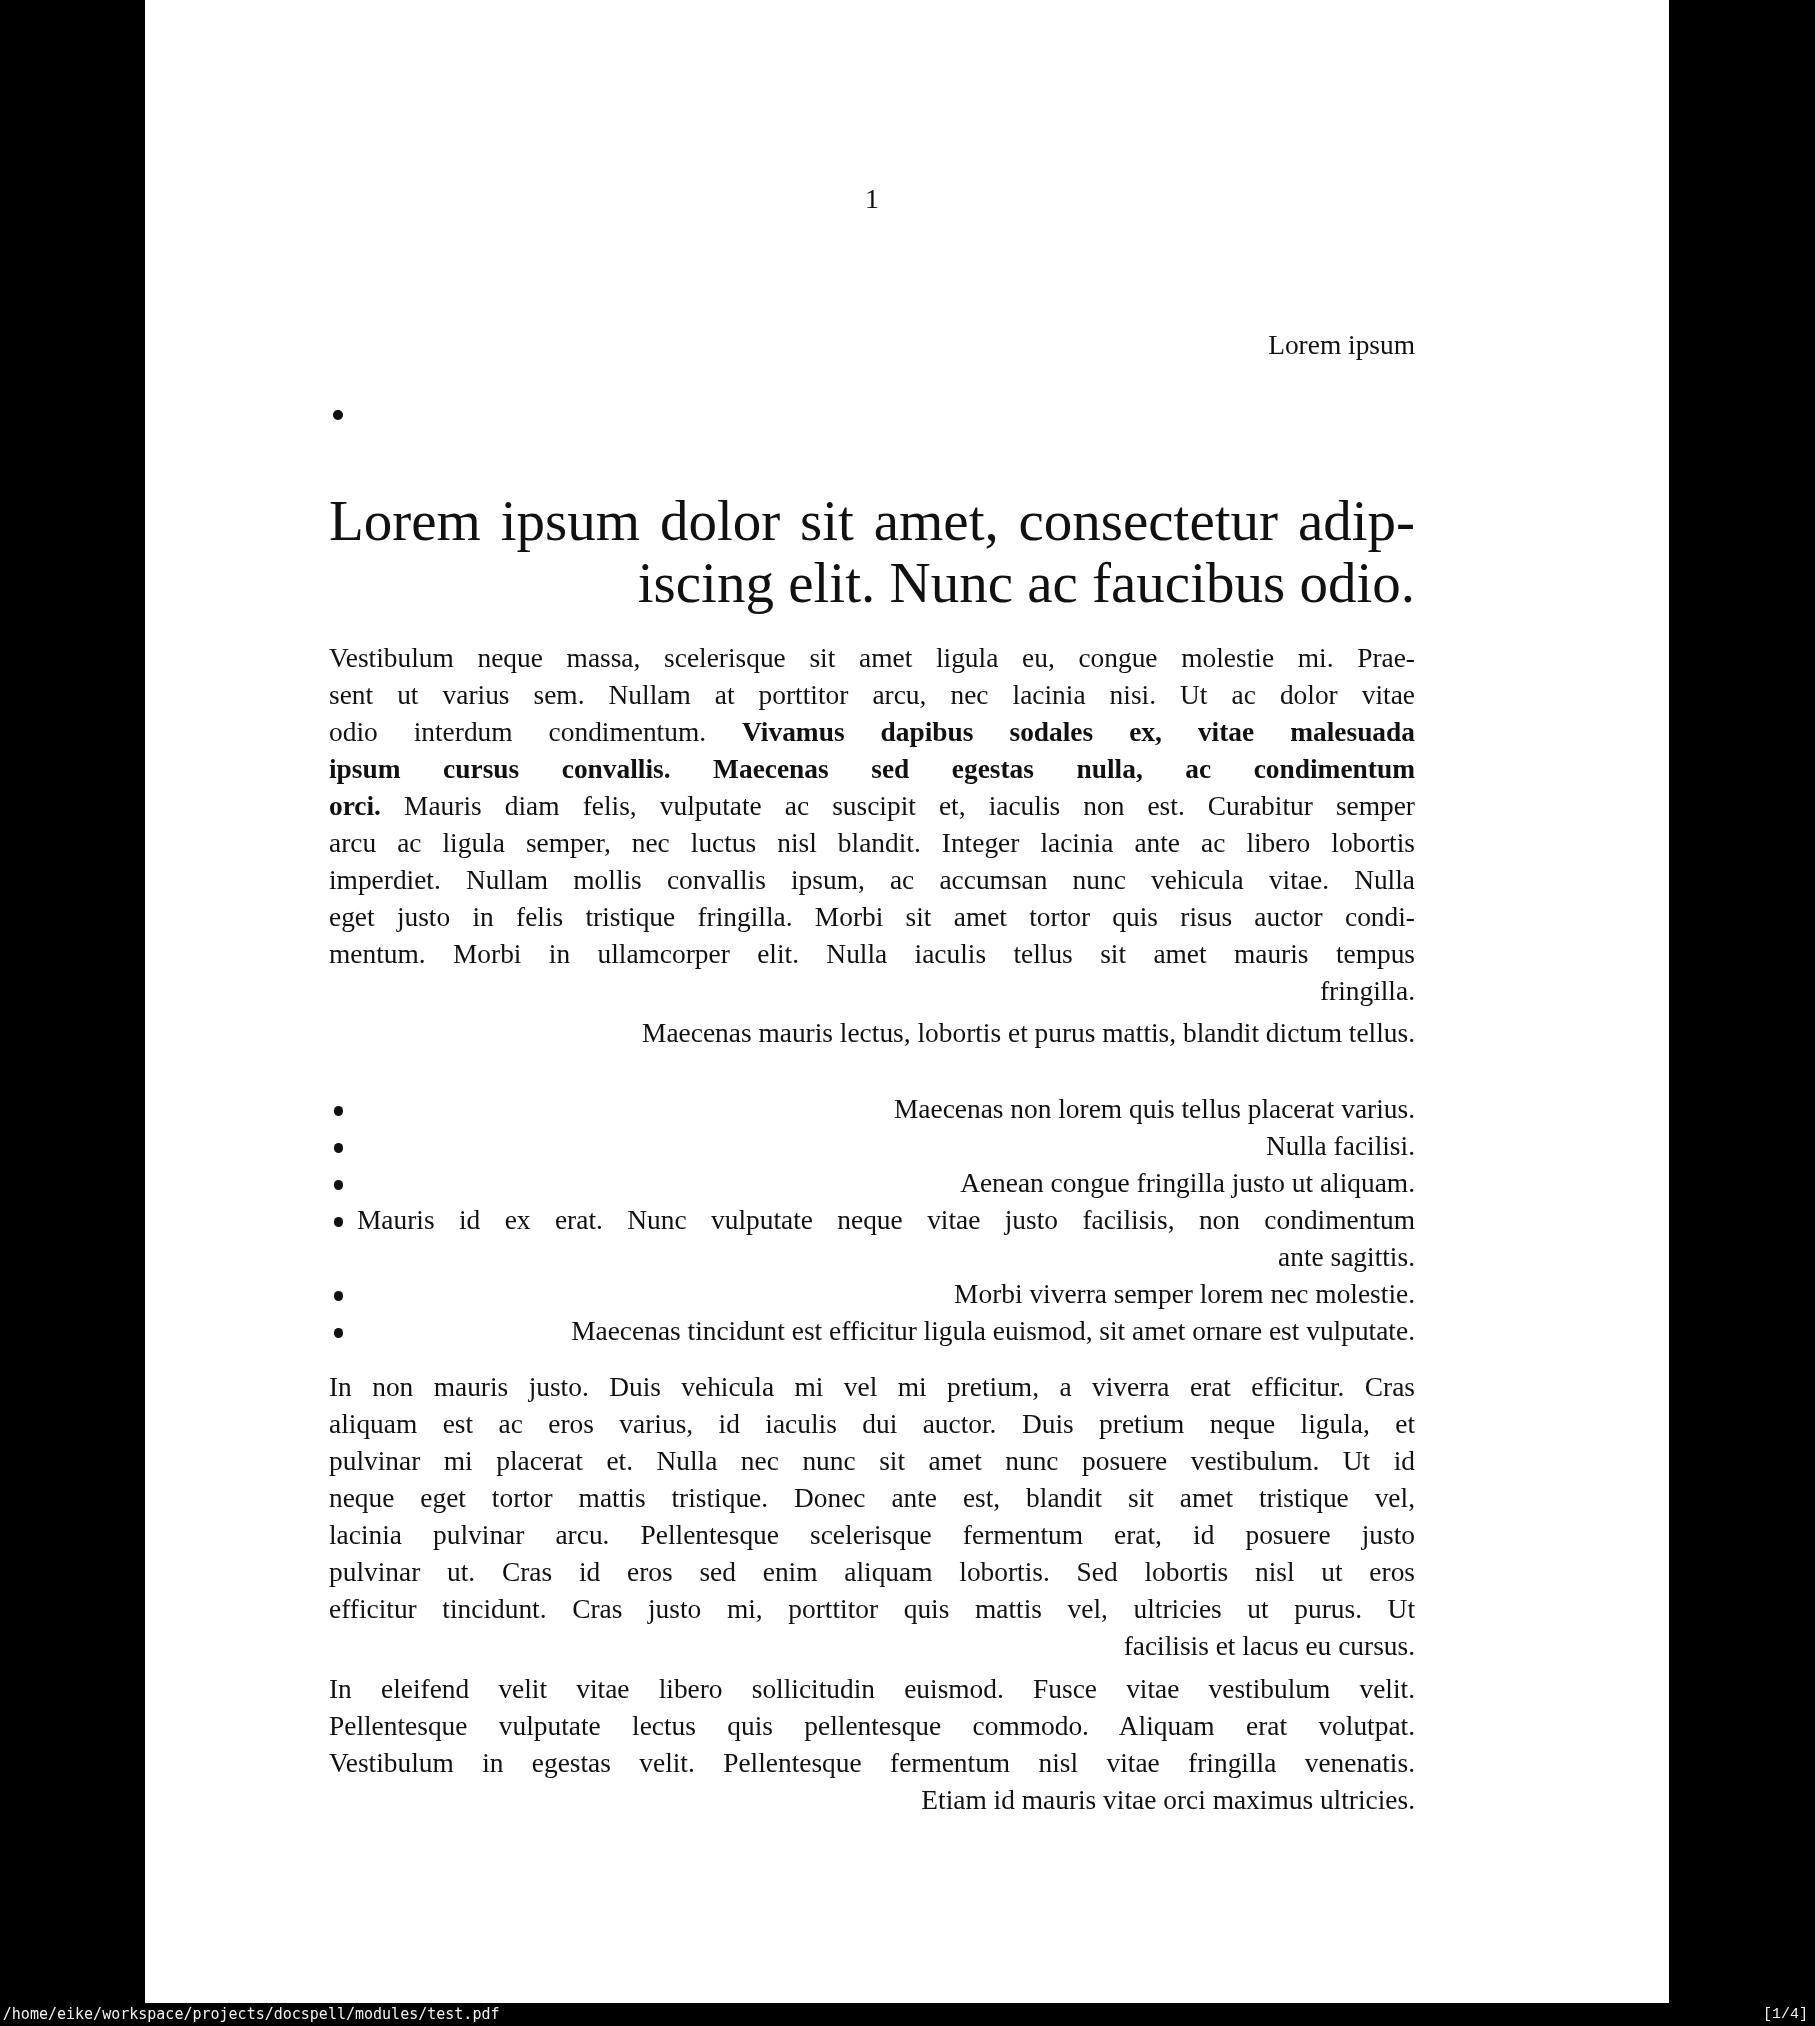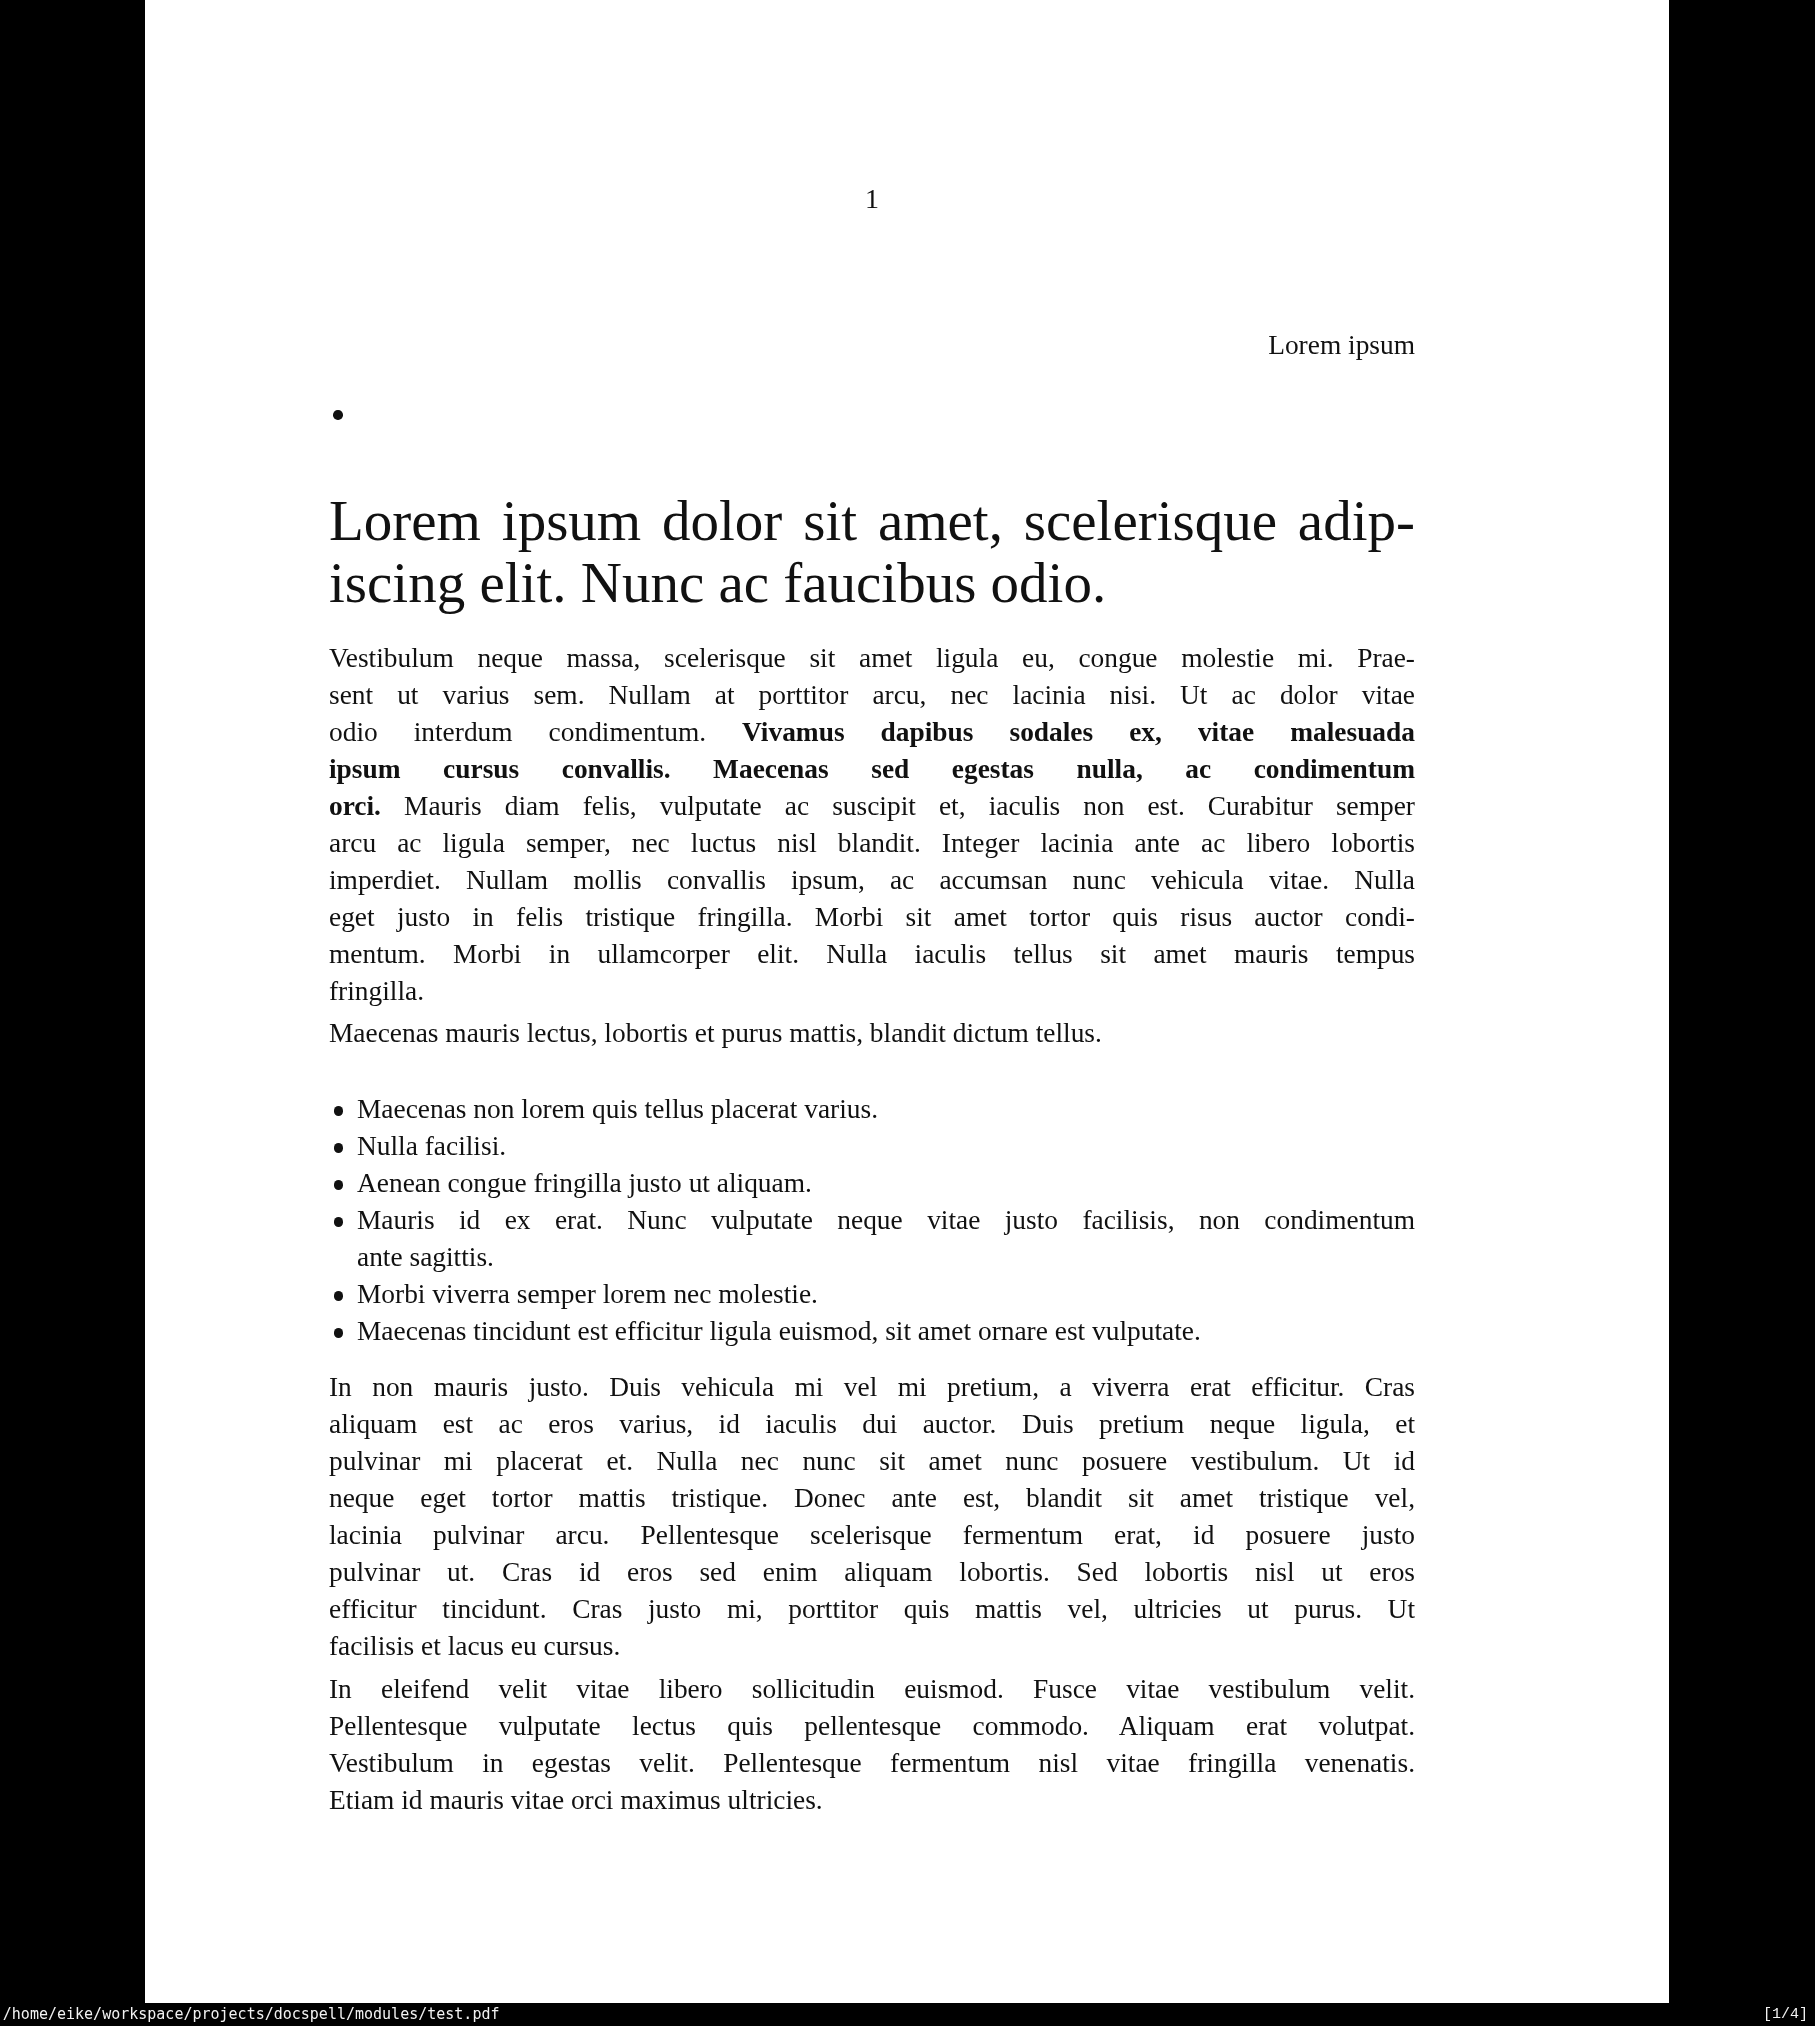--- a/index.html
+++ b/index.html
@@ -6,21 +6,21 @@
   html,body{margin:0;padding:0;background:#000;}
   body{width:1815px;height:2026px;position:relative;overflow:hidden;
        font-family:"Liberation Serif",serif;}
   
   .viewer{position:absolute;inset:0;background:#000;}
   .pdf-page{position:absolute;left:145px;top:0;width:1524px;height:2003px;
             background:#ffffff;color:#111;}
   
   .blk{position:absolute;left:184px;width:1086px;
        font-size:27.4px;line-height:37px;color:#111;}
-  .tl{text-align:left;}
+  .tl{text-align:right;}
   .tl.just{text-align:justify;text-align-last:justify;-moz-text-align-last:justify;}
   .b{font-weight:bold;}
   .i{margin-top:40px;}
   #page-number{top:185px;text-align:center;font-size:28px;line-height:28px;}
   #intro-label{top:327px;text-align:right;}
   #empty-bullet{position:absolute;left:188px;top:410px;width:9.5px;height:9.5px;
                 border-radius:50%;background:#111;}
   #heading{top:490px;font-size:57px;line-height:62px;}
   #para1{top:640px;}
   #para2{top:1015px;}
@@ -46,21 +46,21 @@
 
   <div class="pdf-page">
 
     <div class="blk" id="page-number">1</div>
 
     <div class="blk" id="intro-label">Lorem ipsum</div>
 
     <span id="empty-bullet"></span>
 
     <div class="blk" id="heading">
-        <div class="tl just"><span>Lorem ipsum dolor sit amet, scelerisque adip-</span></div>
+        <div class="tl just"><span>Lorem ipsum dolor sit amet, consectetur adip-</span></div>
         <div class="tl"><span>iscing elit. Nunc ac faucibus odio.</span></div>
       </div>
 
     <div class="blk" id="para1">
         <div class="tl just"><span>Vestibulum neque massa, scelerisque sit amet ligula eu, congue molestie mi. Prae-</span></div>
         <div class="tl just"><span>sent ut varius sem. Nullam at porttitor arcu, nec lacinia nisi. Ut ac dolor vitae</span></div>
         <div class="tl just"><span>odio interdum condimentum. </span><span class="b">Vivamus dapibus sodales ex, vitae malesuada</span></div>
         <div class="tl just"><span class="b">ipsum cursus convallis. Maecenas sed egestas nulla, ac condimentum</span></div>
         <div class="tl just"><span class="b">orci.</span><span> Mauris diam felis, vulputate ac suscipit et, iaculis non est. Curabitur semper</span></div>
         <div class="tl just"><span>arcu ac ligula semper, nec luctus nisl blandit. Integer lacinia ante ac libero lobortis</span></div>

